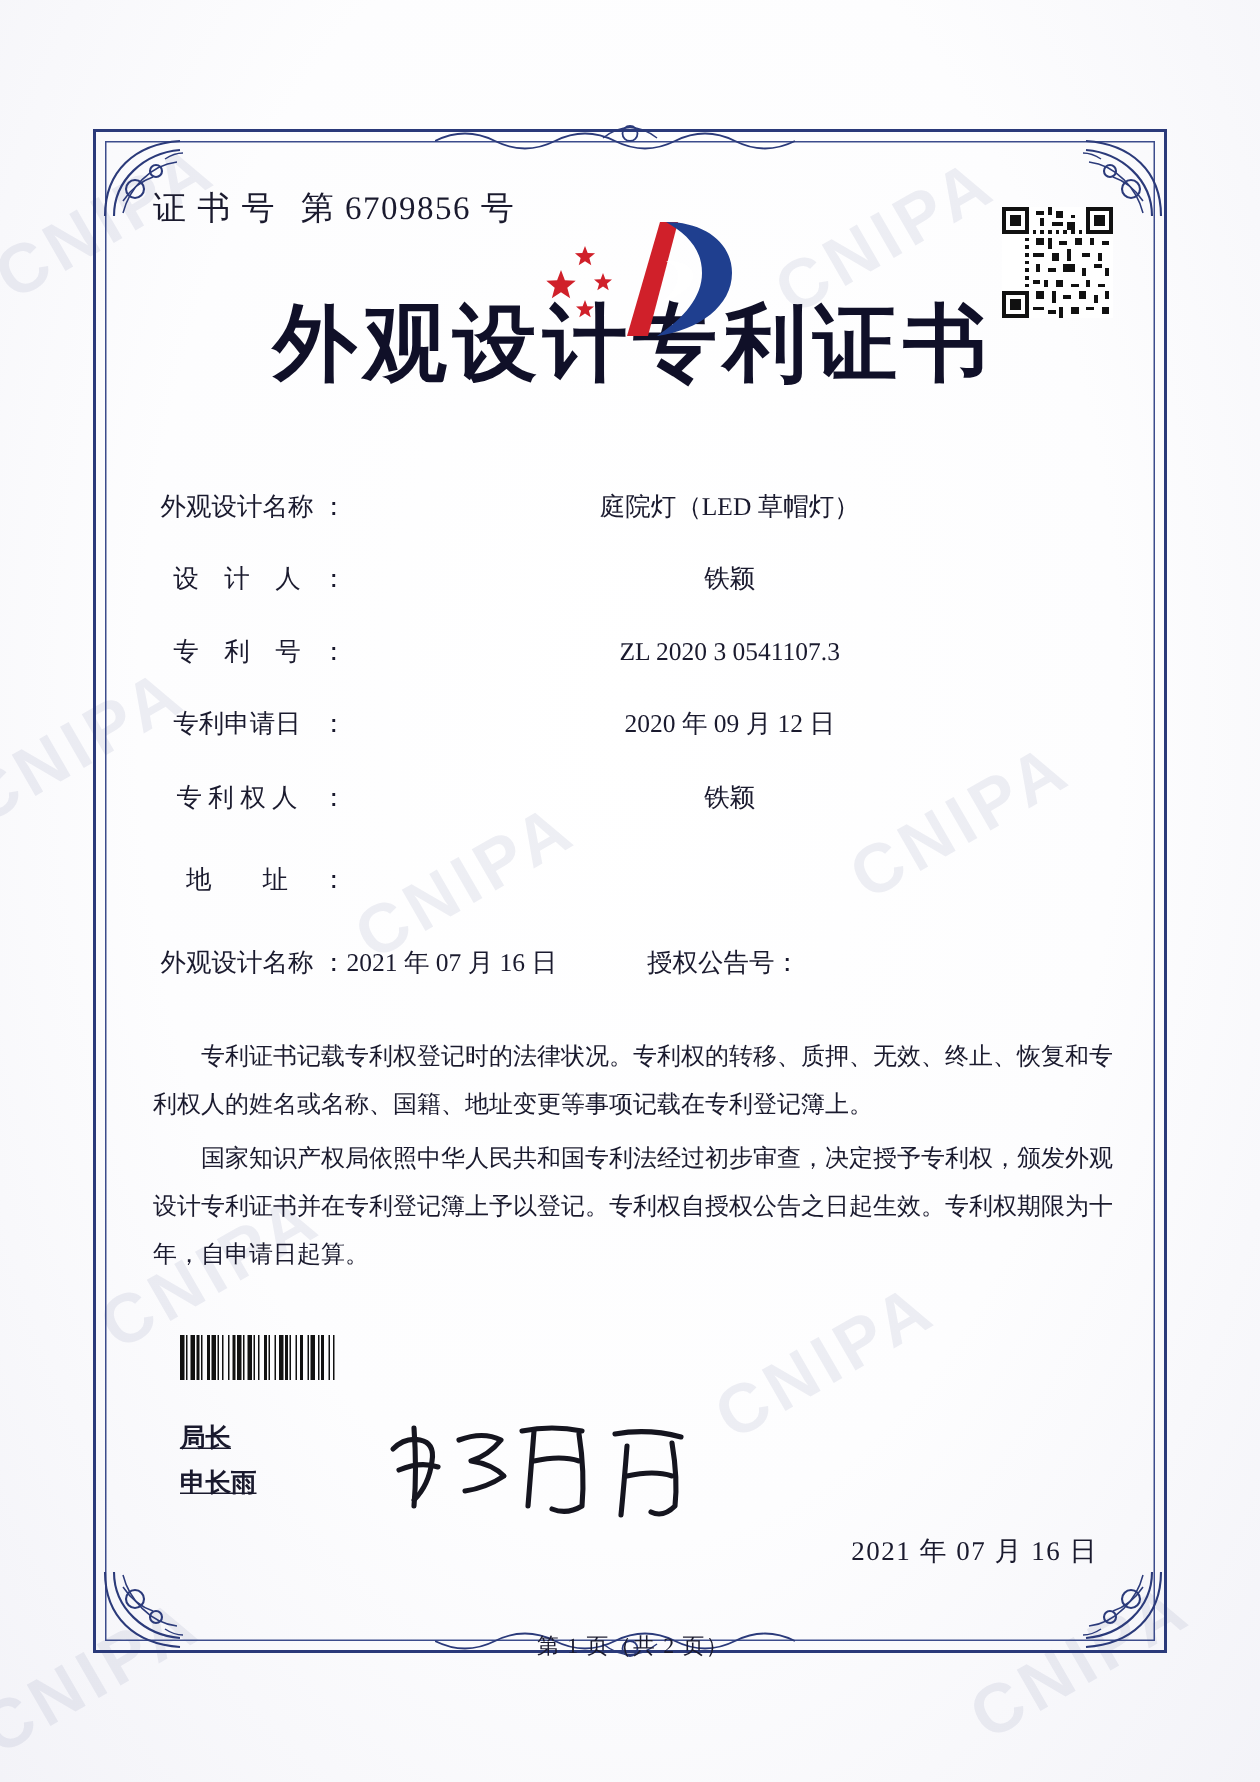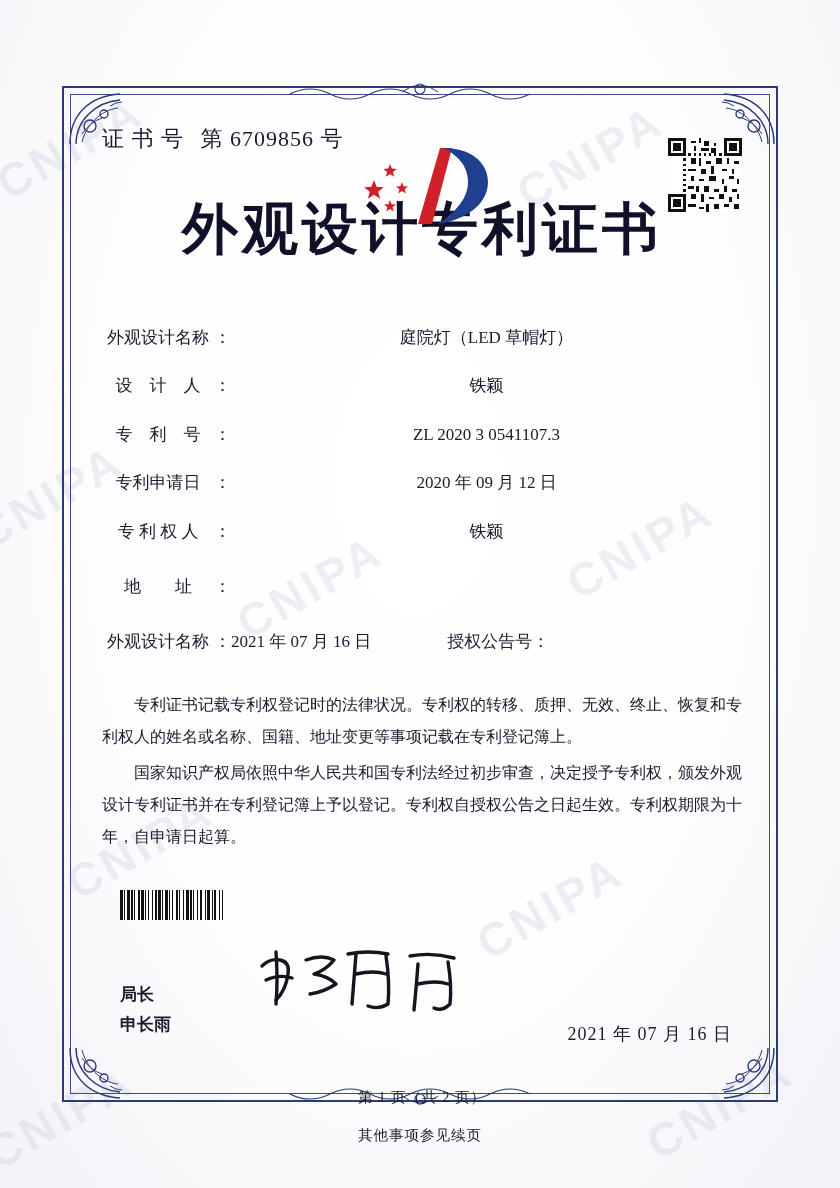--- a/index.html
+++ b/index.html
@@ -122,21 +122,21 @@
   .f-value { flex: 1; }
   .f-value-2 {
     margin-left: 122px;
     line-height: 1.6;
   }
 
   .two-col {
     display: flex;
   }
   .two-col .col2 {
-    margin-left: 76px;
+    margin-left: 60px;
   }
 
   .paras {
     margin-top: 22px;
     font-size: 16px;
     line-height: 2.0;
     text-align: justify;
   }
   .paras p {
     margin: 0 0 4px 0;
@@ -156,24 +156,25 @@
   #barcode i {
     display: block;
     background: #111;
     height: 100%;
   }
 
   
   #sig-block {
     position: absolute;
     left: 18px;
-    top: 860px;
+    top: 824px;
     font-size: 17px;
     line-height: 1.75;
     font-weight: bold;
+    text-decoration: underline;
   }
   #signature {
     position: absolute;
     left: 150px;
     top: 820px;
     width: 230px;
     height: 80px;
     color: #15151f;
   }
   #sig-date {
@@ -543,15 +544,14 @@
         </g>
       </svg>
     </div>
 
     <div id="sig-date">2021 年 07 月 16 日</div>
 
     <div id="page-no">第 1 页（共 2 页）</div>
 
   </div>
 
-  <div id="footer-note">其他事项参见续页</div>
 
 </div>
 
 </body></html>

